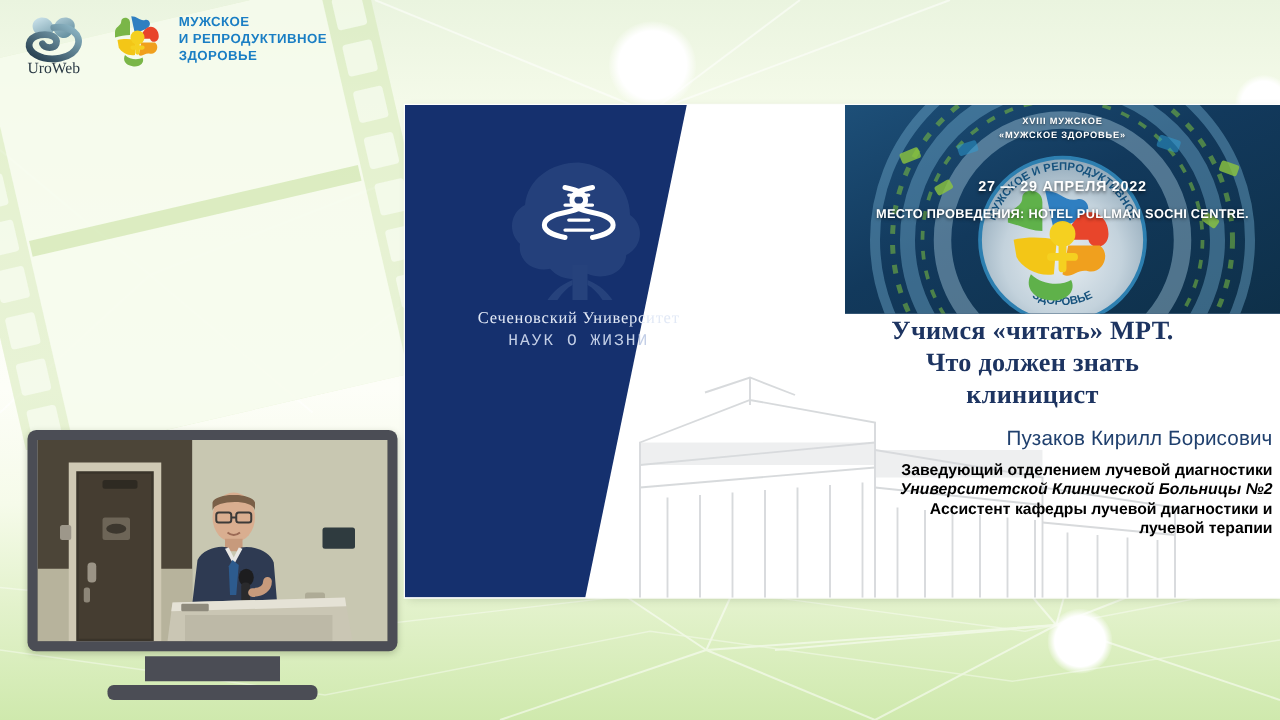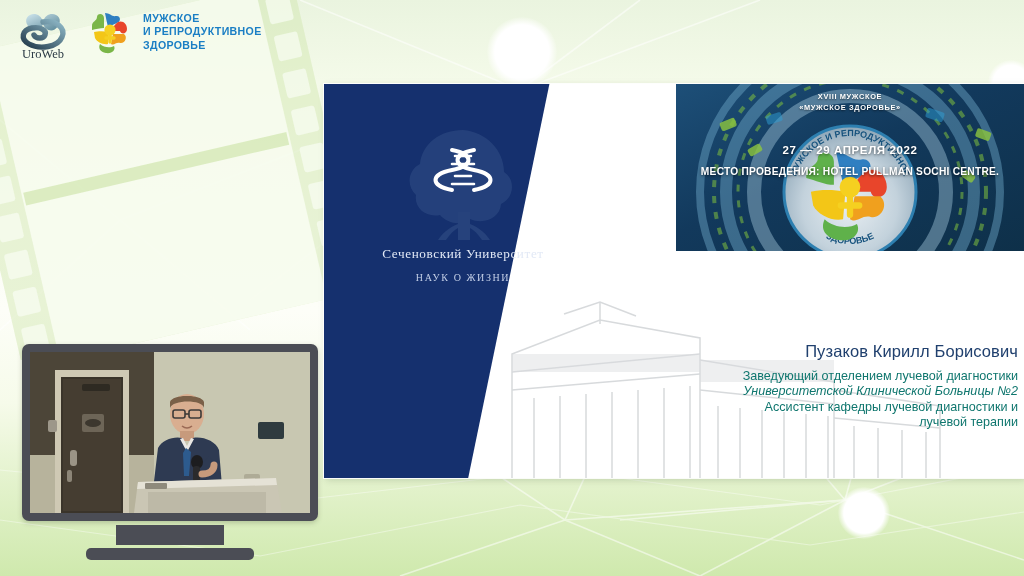--- a/index.html
+++ b/index.html
@@ -51,22 +51,22 @@
   .sechenov{
     position:absolute;left:44px;top:40px;width:190px;text-align:center;color:#dfe7f5;
   }
   .sechenov .tree{width:126px;height:118px;margin:0 auto;display:block;}
   .sechenov .nm{
     font-family:"Liberation Serif", serif;
     font-size:13.2px;letter-spacing:.6px;color:#e2e9f6;
     margin-top:4px;white-space:nowrap;
   }
   .sechenov .sub{
-    font-family:Liberation Serif, serif;
-    font-size:10px;letter-spacing:1.6px;color:#c2cee6;margin-top:10px;
+    font-family:Liberation Mono, monospace;
+    font-size:13px;letter-spacing:1.6px;color:#c2cee6;margin-top:3px;
   }
 
   
   .congress{
     position:absolute;left:352px;top:0;width:348px;height:167px;overflow:hidden;
     background:#123a5e;
   }
   .congress .rings{position:absolute;inset:0;}
   .congress .ctext{
     position:absolute;left:0;right:0;top:8px;text-align:center;color:#ffffff;
@@ -94,21 +94,21 @@
   }
   .slide-author{
     position:absolute;left:316px;top:258px;width:378px;text-align:right;
     color:#1d3f72;
   }
   .slide-author .who{
     font-size:16.5px;font-weight:400;color:#20406e;margin-bottom:8px;
     letter-spacing:.1px;
   }
   .slide-author .aff{
-    font-size:12.6px;font-weight:400;line-height:1.22;color:#0f766e;
+    font-size:12.6px;font-weight:700;line-height:1.22;color:#000000;
   }
   .slide-author .aff .it{font-style:italic;}
 
   
   #monitor{position:absolute;left:22px;top:344px;}
   .mon-bezel{
     width:296px;height:177px;background:#4b4d55;border-radius:7px;
     padding:8px;box-sizing:border-box;
     box-shadow:0 2px 5px rgba(60,70,40,.25);
   }
@@ -311,20 +311,25 @@
       <div class="ctext">
         <div>XVIII МУЖСКОЕ</div>
         <div>«МУЖСКОЕ ЗДОРОВЬЕ»</div>
       </div>
       <div class="dates">27 — 29 АПРЕЛЯ 2022</div>
       <div class="venue">
         <div>МЕСТО ПРОВЕДЕНИЯ: HOTEL PULLMAN SOCHI CENTRE.</div>
       </div>
     </div>
 
+    <div class="slide-title">
+      <div>Учимся «читать» МРТ.</div>
+      <div>Что должен знать</div>
+      <div>клиницист</div>
+    </div>
 
     <div class="slide-author">
       <div class="who">Пузаков Кирилл Борисович</div>
       <div class="aff">
         <div>Заведующий отделением лучевой диагностики</div>
         <div class="it">Университетской Клинической Больницы №2</div>
         <div>Ассистент кафедры лучевой диагностики и</div>
         <div>лучевой терапии</div>
       </div>
     </div>

